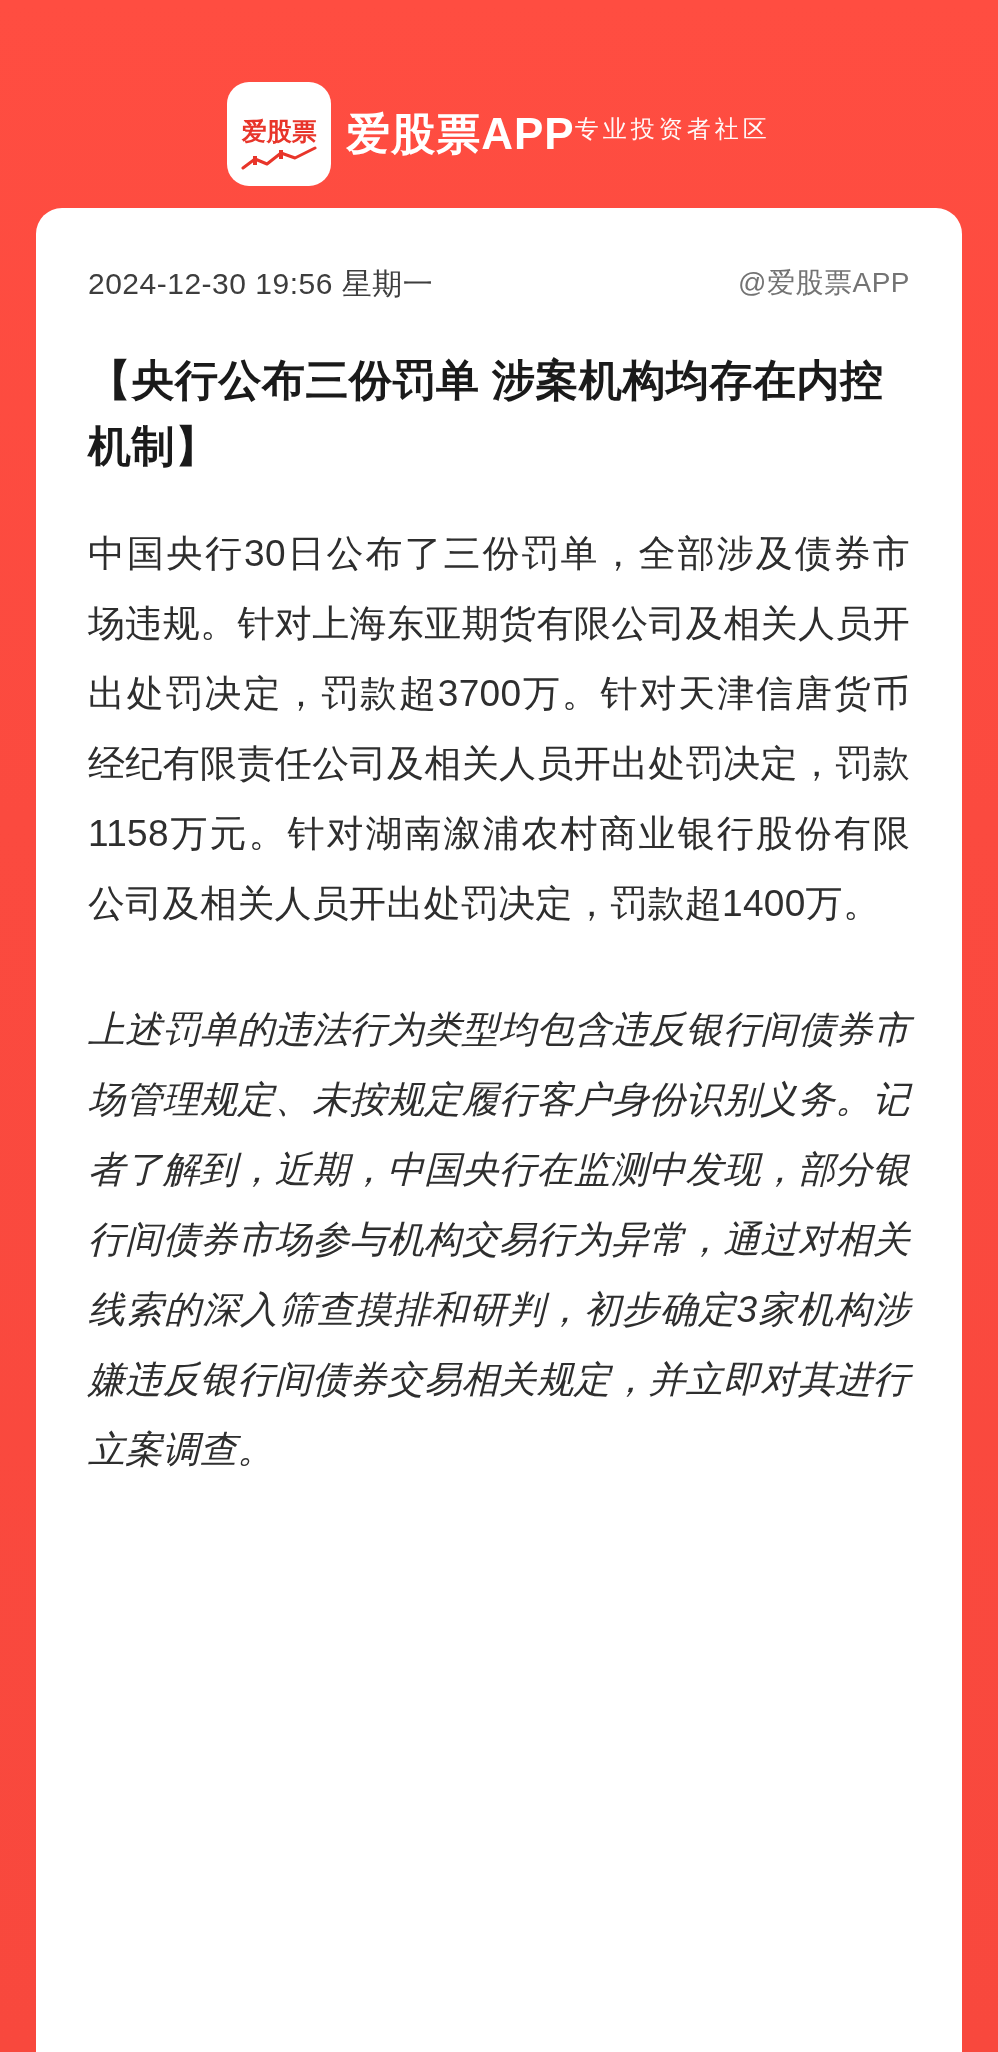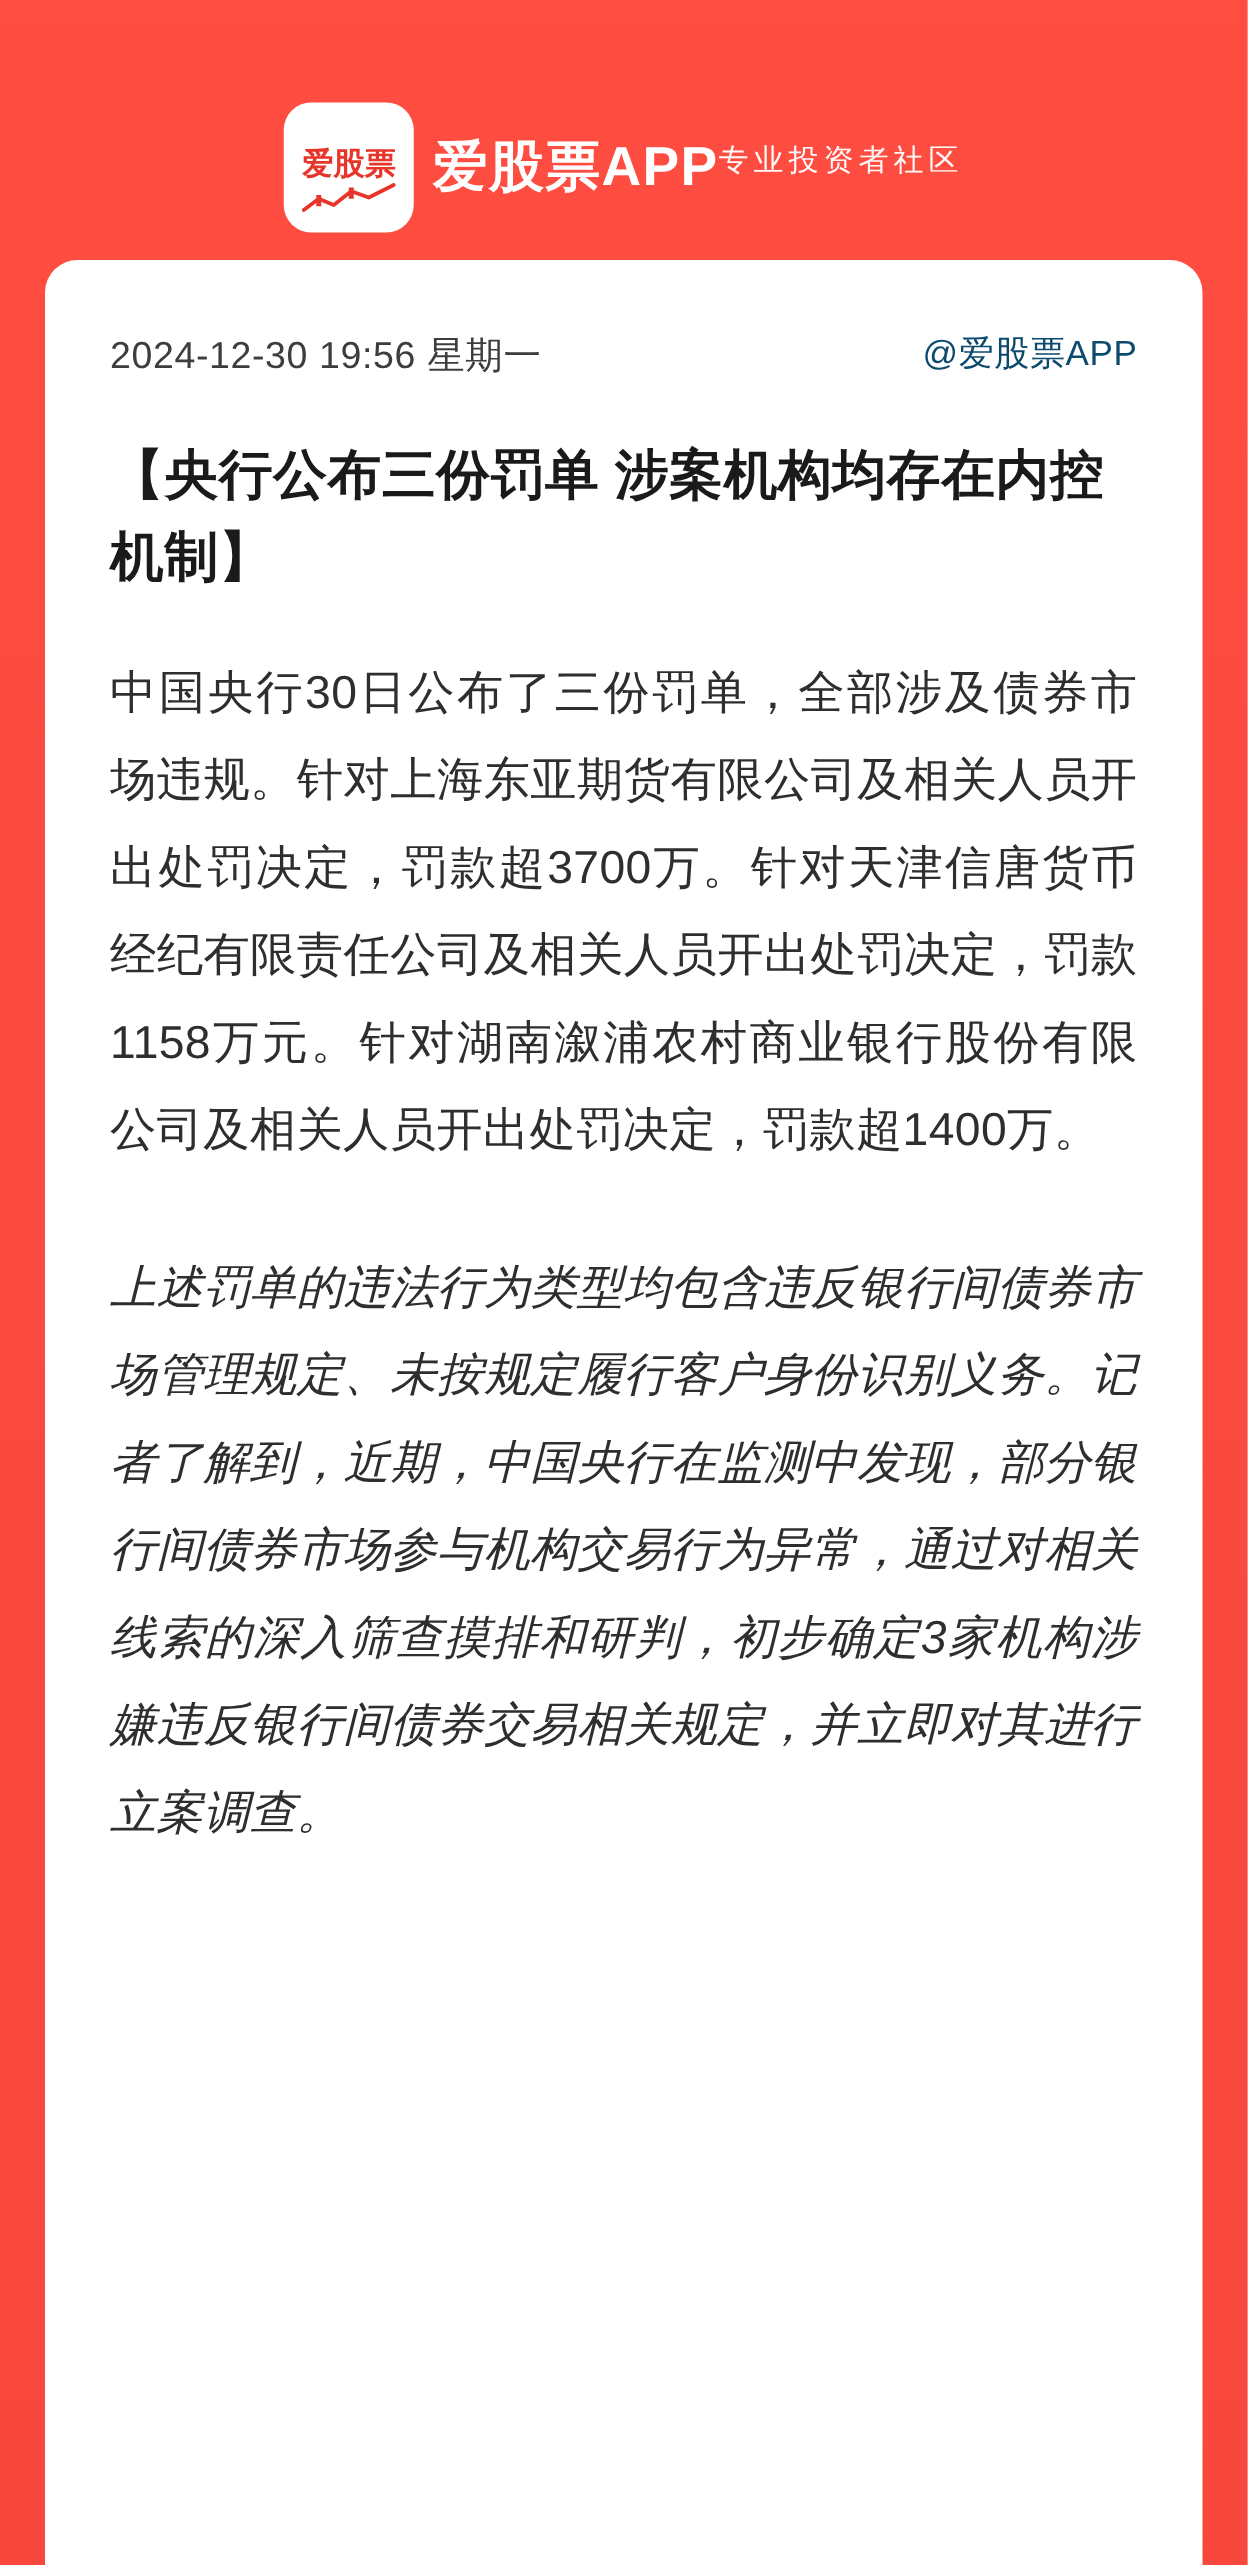--- a/index.html
+++ b/index.html
@@ -91,21 +91,21 @@
     align-items: flex-start;
     justify-content: space-between;
   }
   .meta-date {
     font-size: 30px;
     color: #3d3d3d;
     letter-spacing: 0.5px;
   }
   .meta-handle {
     font-size: 28px;
-    color: #0c4a6e;
+    color: #737373;
     letter-spacing: 0.5px;
   }
   .headline {
     margin-top: 42px;
     font-size: 43px;
     font-weight: 700;
     color: #1a1a1a;
     line-height: 66px;
     letter-spacing: 0.5px;
   }

